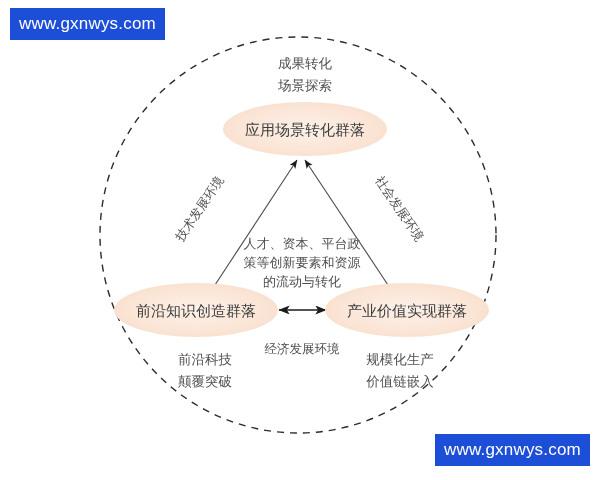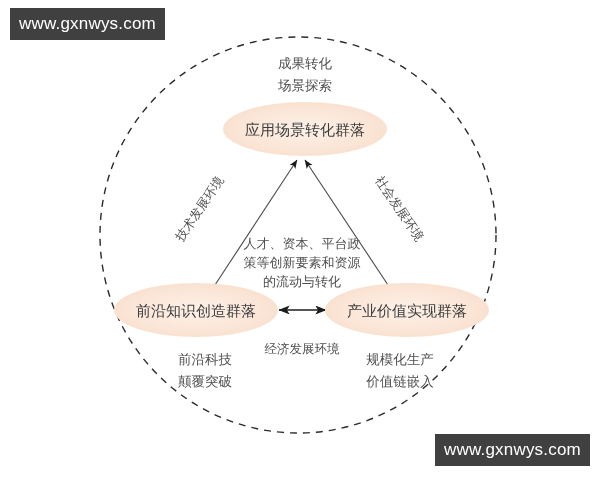--- a/index.html
+++ b/index.html
@@ -21,21 +21,21 @@
   }
   svg.diagram {
     position: absolute;
     left: 0;
     top: 0;
     width: 600px;
     height: 480px;
   }
   .wm {
     position: absolute;
-    background: #404040;
+    background: #1d4ed8;
     color: #ffffff;
     font-family: "Liberation Sans", "DejaVu Sans", sans-serif;
     font-size: 17px;
     letter-spacing: 0.2px;
     display: flex;
     align-items: center;
     justify-content: center;
     white-space: nowrap;
   }
   #wm-top {

